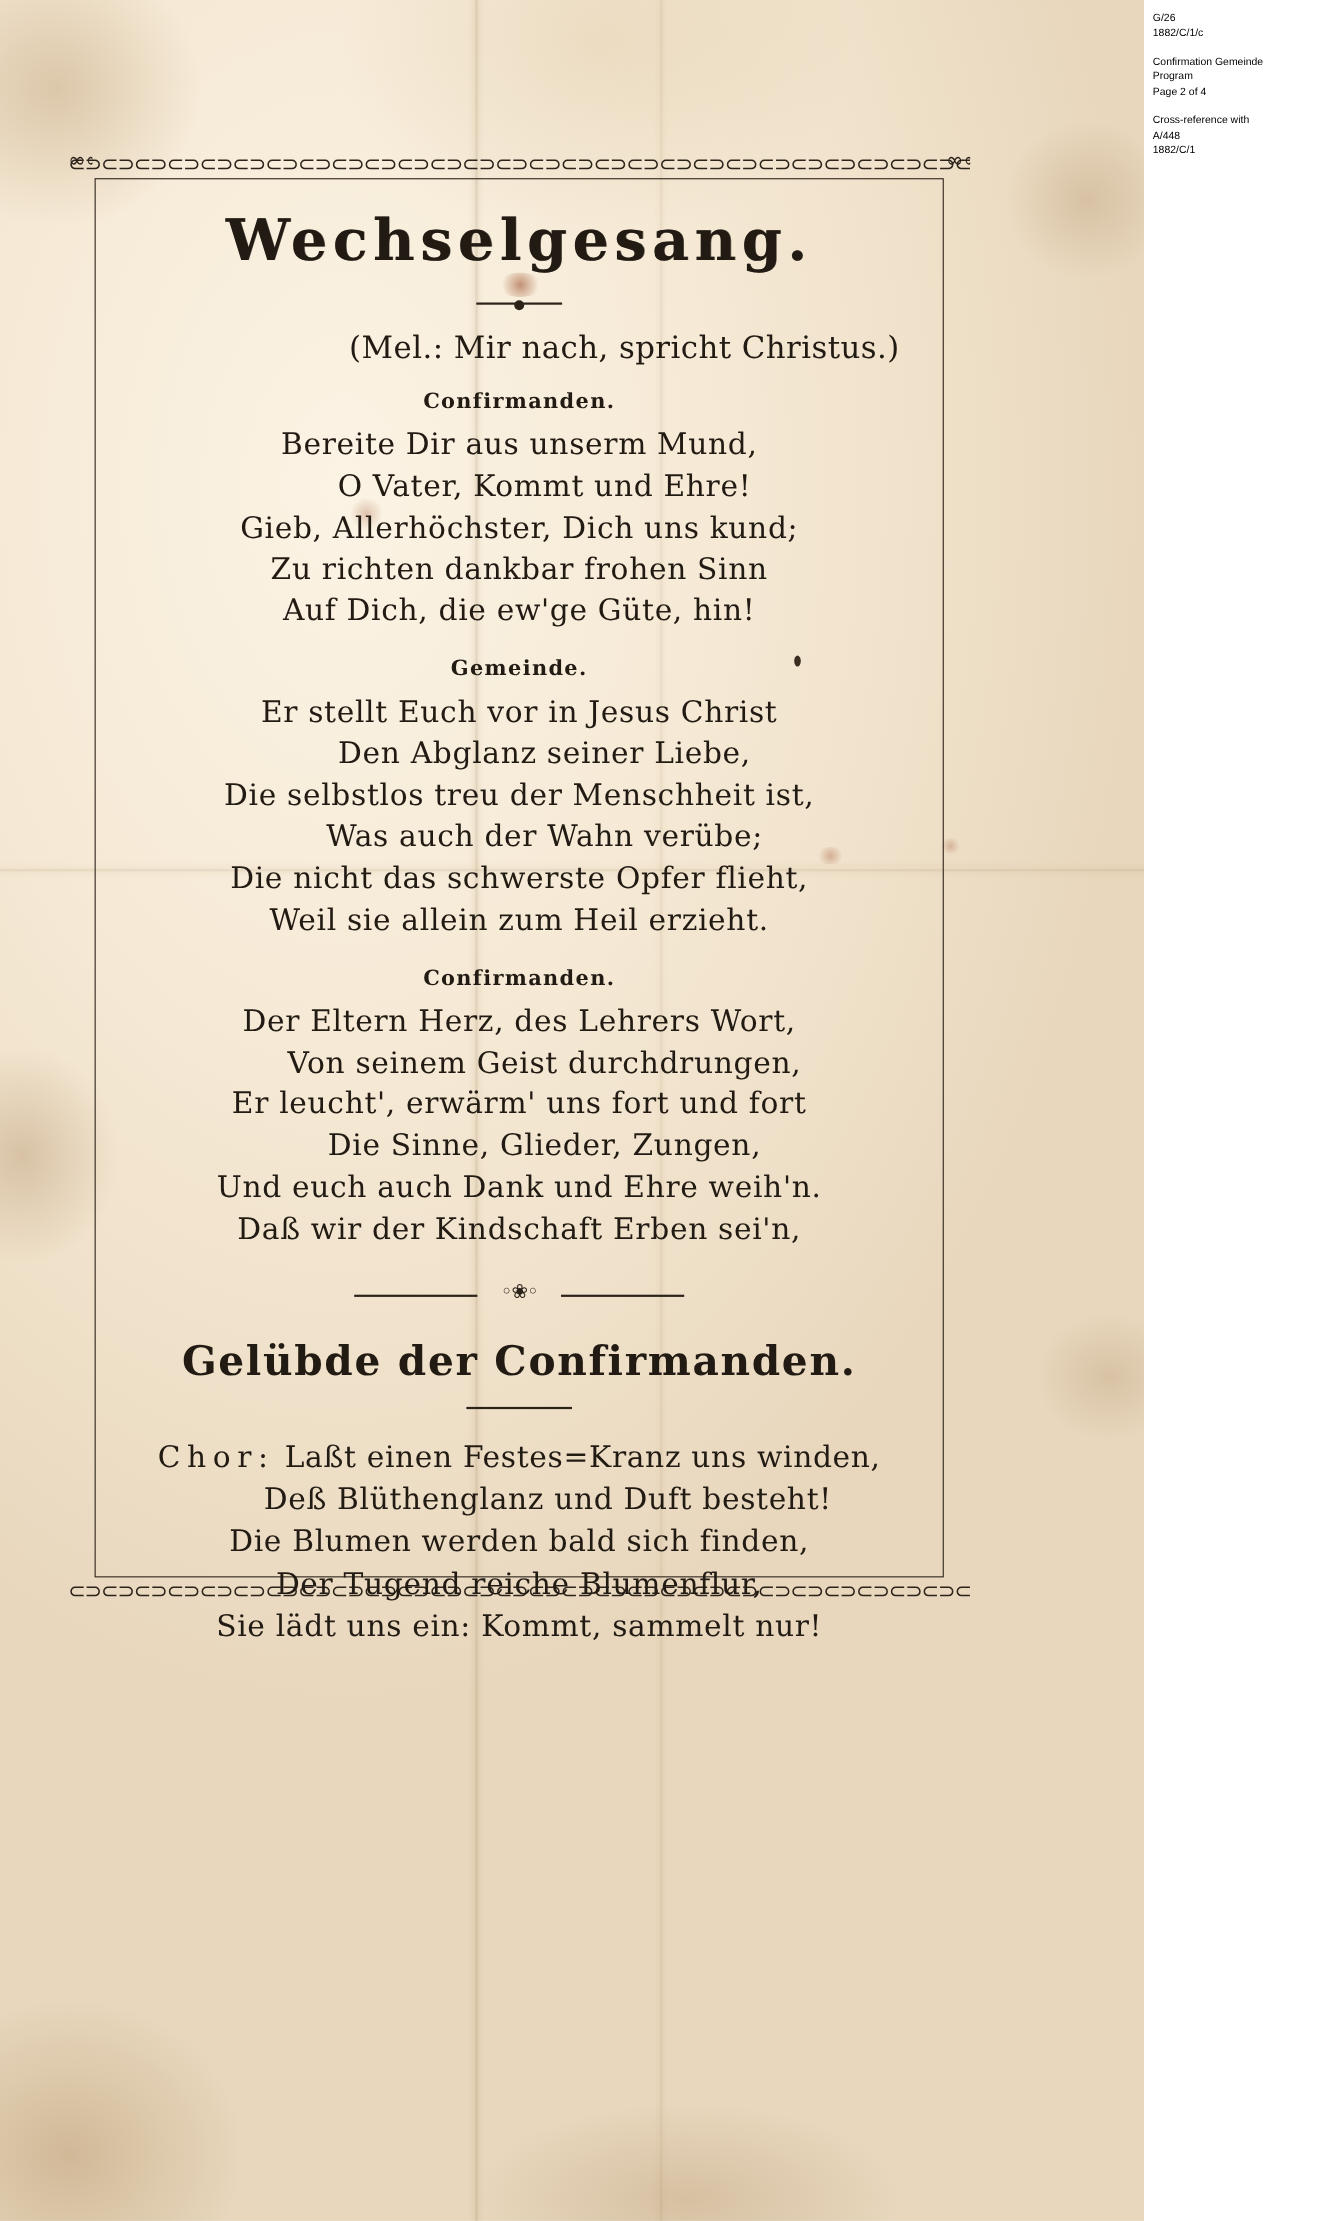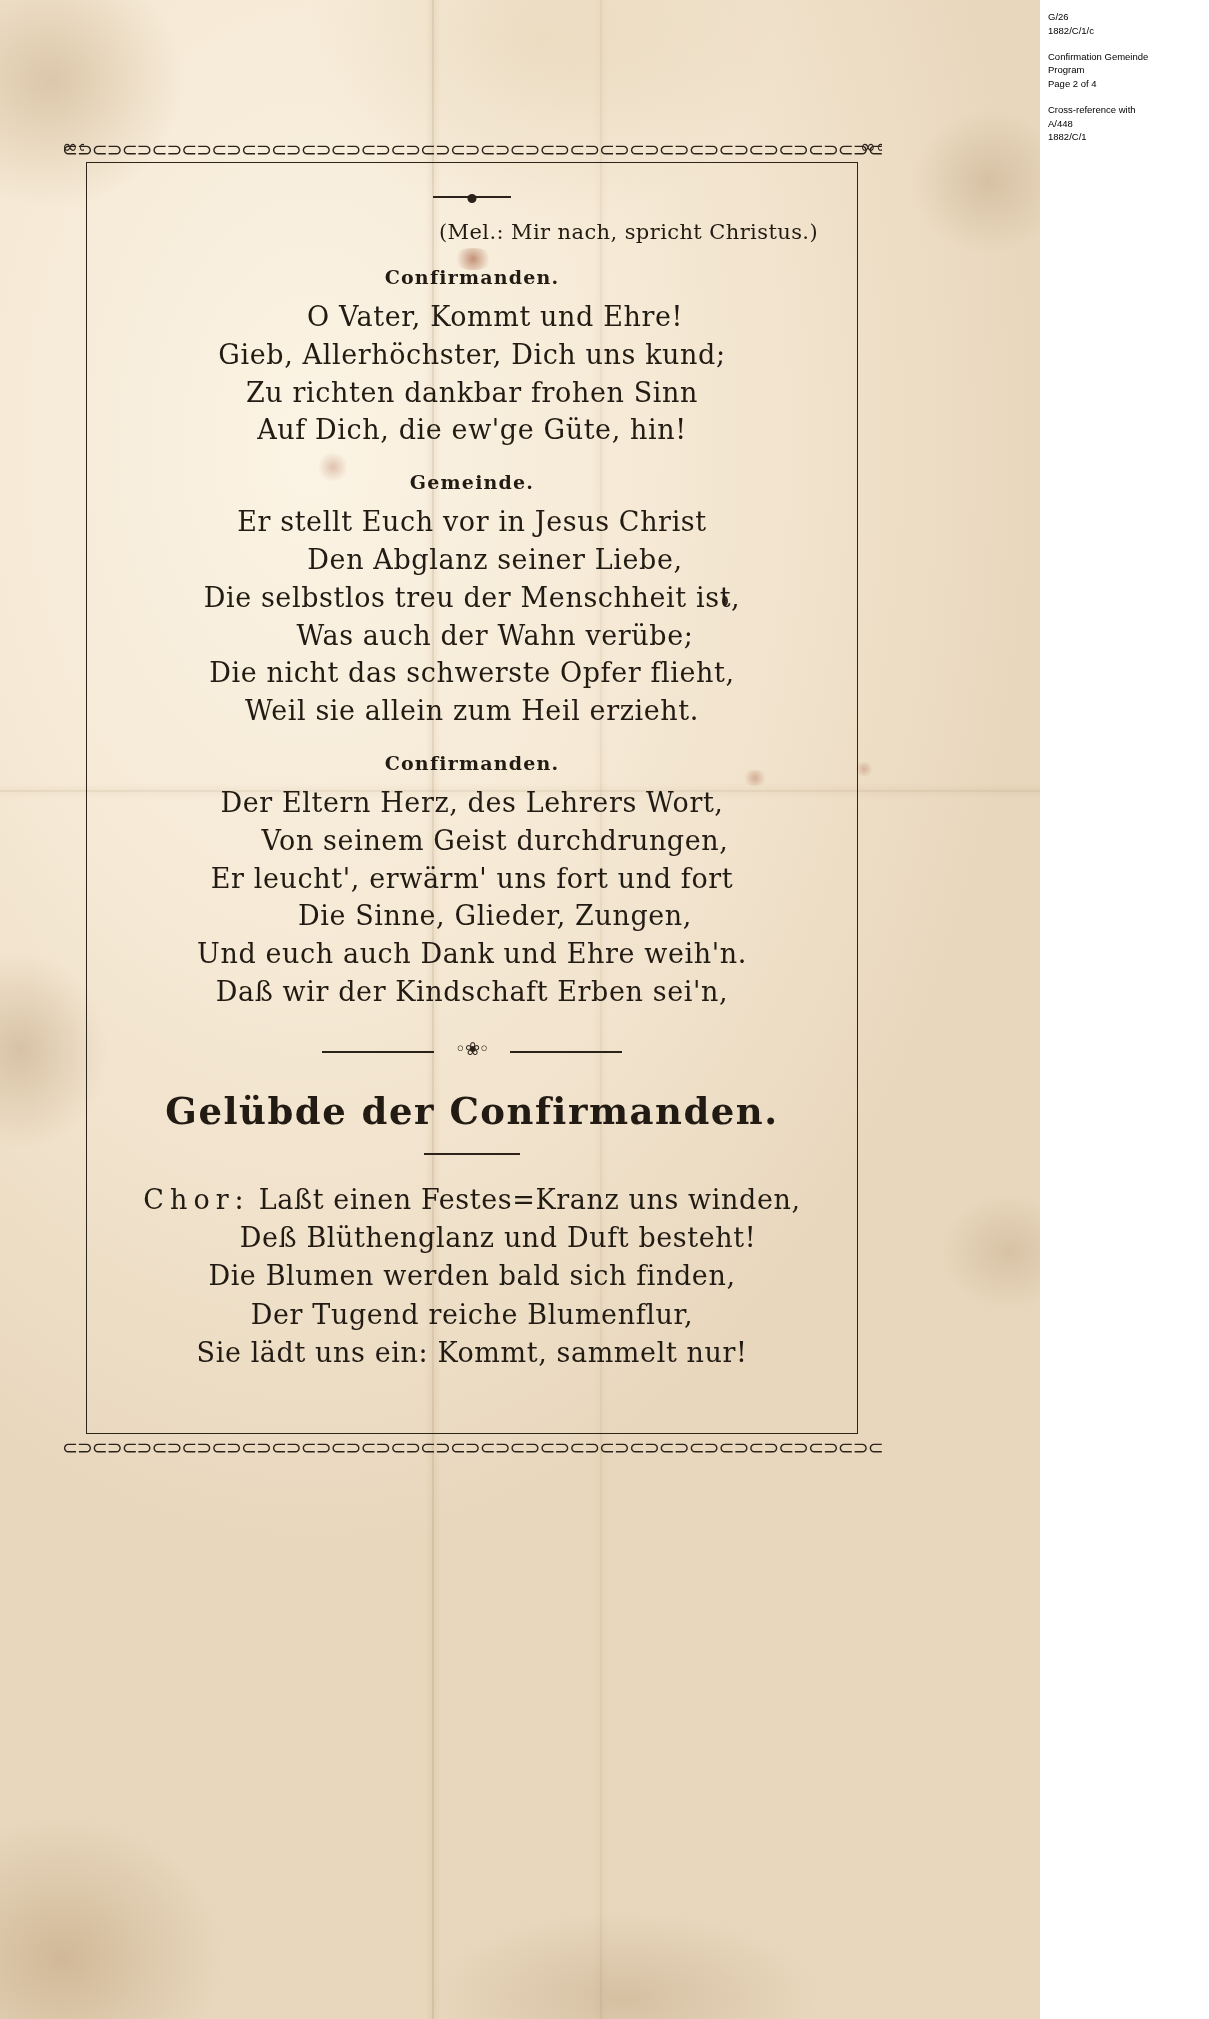--- a/index.html
+++ b/index.html
@@ -131,21 +131,21 @@
     left: 50%;
     top: -4px;
     transform: translateX(-50%);
     width: 9px; height: 9px;
     background: #2b2219;
     border-radius: 50%;
   }
 
   .melody {
     font-family: "DejaVu Serif", serif;
-    font-size: 21px;
+    font-size: 28px;
     margin: 22px 0 0 0;
     text-align: right;
     padding-right: 26px;
     letter-spacing: 0.4px;
   }
 
   .speaker {
     font-family: "DejaVu Serif", serif;
     font-weight: 700;
     font-size: 19px;
@@ -257,27 +257,29 @@
   <div id="border-frame">
     <div class="chain-edge top">⊂⊃⊂⊃⊂⊃⊂⊃⊂⊃⊂⊃⊂⊃⊂⊃⊂⊃⊂⊃⊂⊃⊂⊃⊂⊃⊂⊃⊂⊃⊂⊃⊂⊃⊂⊃⊂⊃⊂⊃⊂⊃⊂⊃⊂⊃⊂⊃⊂⊃⊂⊃⊂⊃⊂⊃⊂⊃⊂⊃⊂⊃⊂⊃⊂⊃⊂⊃⊂⊃⊂⊃⊂⊃⊂⊃⊂⊃⊂⊃</div>
     <div class="chain-edge bottom">⊂⊃⊂⊃⊂⊃⊂⊃⊂⊃⊂⊃⊂⊃⊂⊃⊂⊃⊂⊃⊂⊃⊂⊃⊂⊃⊂⊃⊂⊃⊂⊃⊂⊃⊂⊃⊂⊃⊂⊃⊂⊃⊂⊃⊂⊃⊂⊃⊂⊃⊂⊃⊂⊃⊂⊃⊂⊃⊂⊃⊂⊃⊂⊃⊂⊃⊂⊃⊂⊃⊂⊃⊂⊃⊂⊃⊂⊃⊂⊃</div>
     <div class="chain-edge left">∞∞∞∞∞∞∞∞∞∞∞∞∞∞∞∞∞∞∞∞∞∞∞∞∞∞∞∞∞∞∞∞∞∞∞∞∞∞∞∞∞∞∞∞∞∞∞∞∞∞∞∞∞∞∞∞∞∞∞∞∞∞∞∞∞∞∞∞∞∞∞∞∞∞∞∞</div>
     <div class="chain-edge right">∞∞∞∞∞∞∞∞∞∞∞∞∞∞∞∞∞∞∞∞∞∞∞∞∞∞∞∞∞∞∞∞∞∞∞∞∞∞∞∞∞∞∞∞∞∞∞∞∞∞∞∞∞∞∞∞∞∞∞∞∞∞∞∞∞∞∞∞∞∞∞∞∞∞∞∞</div>
     <div id="inner-rule"></div>
   </div>
 
   <div id="content">
 
+    <div class="doc-title">Wechselgesang.</div>
 
     <div class="rule-short"></div>
 
     <div class="melody">(Mel.: Mir nach, spricht Christus.)</div>
 
     <div class="speaker">Confirmanden.</div>
     <div class="stanza">
+      <div class="line">Bereite Dir aus unserm Mund,</div>
       <div class="line indent">O Vater, Kommt und Ehre!</div>
       <div class="line">Gieb, Allerhöchster, Dich uns kund;</div>
       <div class="line">Zu richten dankbar frohen Sinn</div>
       <div class="line">Auf Dich, die ew'ge Güte, hin!</div>
     </div>
 
     <div class="speaker">Gemeinde.</div>
     <div class="stanza">
       <div class="line">Er stellt Euch vor in Jesus Christ</div>
       <div class="line indent">Den Abglanz seiner Liebe,</div>

